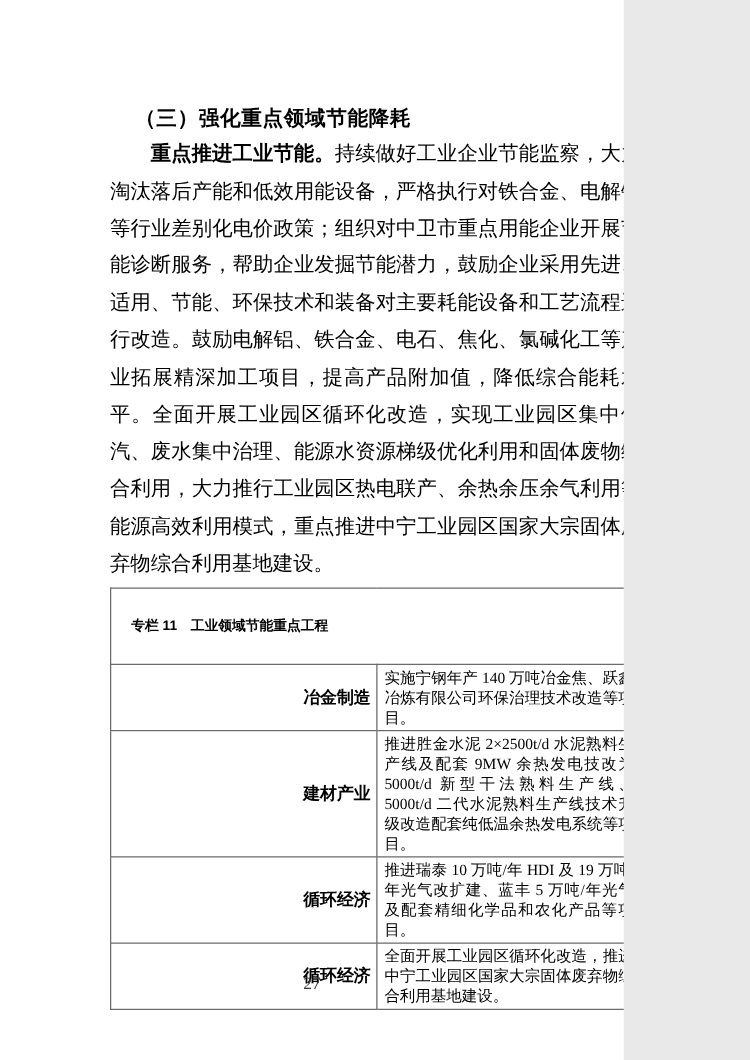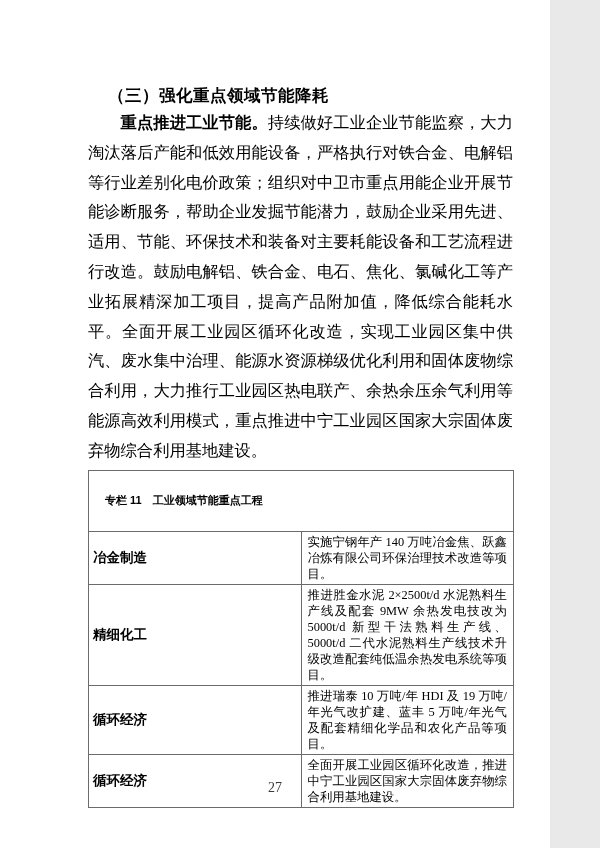--- a/index.html
+++ b/index.html
@@ -1,18 +1,18 @@
 <!DOCTYPE html>
 <html><head>
 <meta charset="utf-8">
 <style>
   html, body { margin: 0; padding: 0; background: #e9e9e9; }
   .page {
     position: relative;
-    width: 550px;
+    width: 499px;
     height: 848px;
     background: #ffffff;
     font-family: "Liberation Serif", "DejaVu Serif", serif;
     color: #000000;
     overflow: hidden;
   }
   .content {
     position: absolute;
     left: 88px;
     top: 82px;
@@ -52,21 +52,21 @@
     height: 28px;
     text-align: left;
     vertical-align: middle;
     font-family: "Liberation Sans", "DejaVu Sans", sans-serif;
     font-weight: 700;
     font-size: 11px;
     padding: 16px;
   }
   .t-label {
     width: 99px;
-    text-align: left;
+    text-align: right;
     vertical-align: middle;
     font-family: "Liberation Sans", "DejaVu Sans", sans-serif;
     font-weight: 700;
     font-size: 13.5px;
     padding: 0 4px;
   }
   .t-content {
     font-size: 12.4px;
     line-height: 16px;
     padding: 2px 6px;
@@ -97,21 +97,21 @@
     <table class="box-table">
       <tbody>
         <tr>
           <td class="t-title" colspan="2">专栏 11　工业领域节能重点工程</td>
         </tr>
         <tr>
           <td class="t-label">冶金制造</td>
           <td class="t-content">实施宁钢年产 140 万吨冶金焦、跃鑫冶炼有限公司环保治理技术改造等项目。</td>
         </tr>
         <tr>
-          <td class="t-label">精细化工</td>
+          <td class="t-label">建材产业</td>
           <td class="t-content">推进胜金水泥 2×2500t/d 水泥熟料生产线及配套 9MW 余热发电技改为 5000t/d 新型干法熟料生产线、5000t/d 二代水泥熟料生产线技术升级改造配套纯低温余热发电系统等项目。</td>
         </tr>
         <tr>
           <td class="t-label">循环经济</td>
           <td class="t-content">推进瑞泰 10 万吨/年 HDI 及 19 万吨/年光气改扩建、蓝丰 5 万吨/年光气及配套精细化学品和农化产品等项目。</td>
         </tr>
         <tr>
           <td class="t-label">循环经济</td>
           <td class="t-content">全面开展工业园区循环化改造，推进中宁工业园区国家大宗固体废弃物综合利用基地建设。</td>
         </tr>

